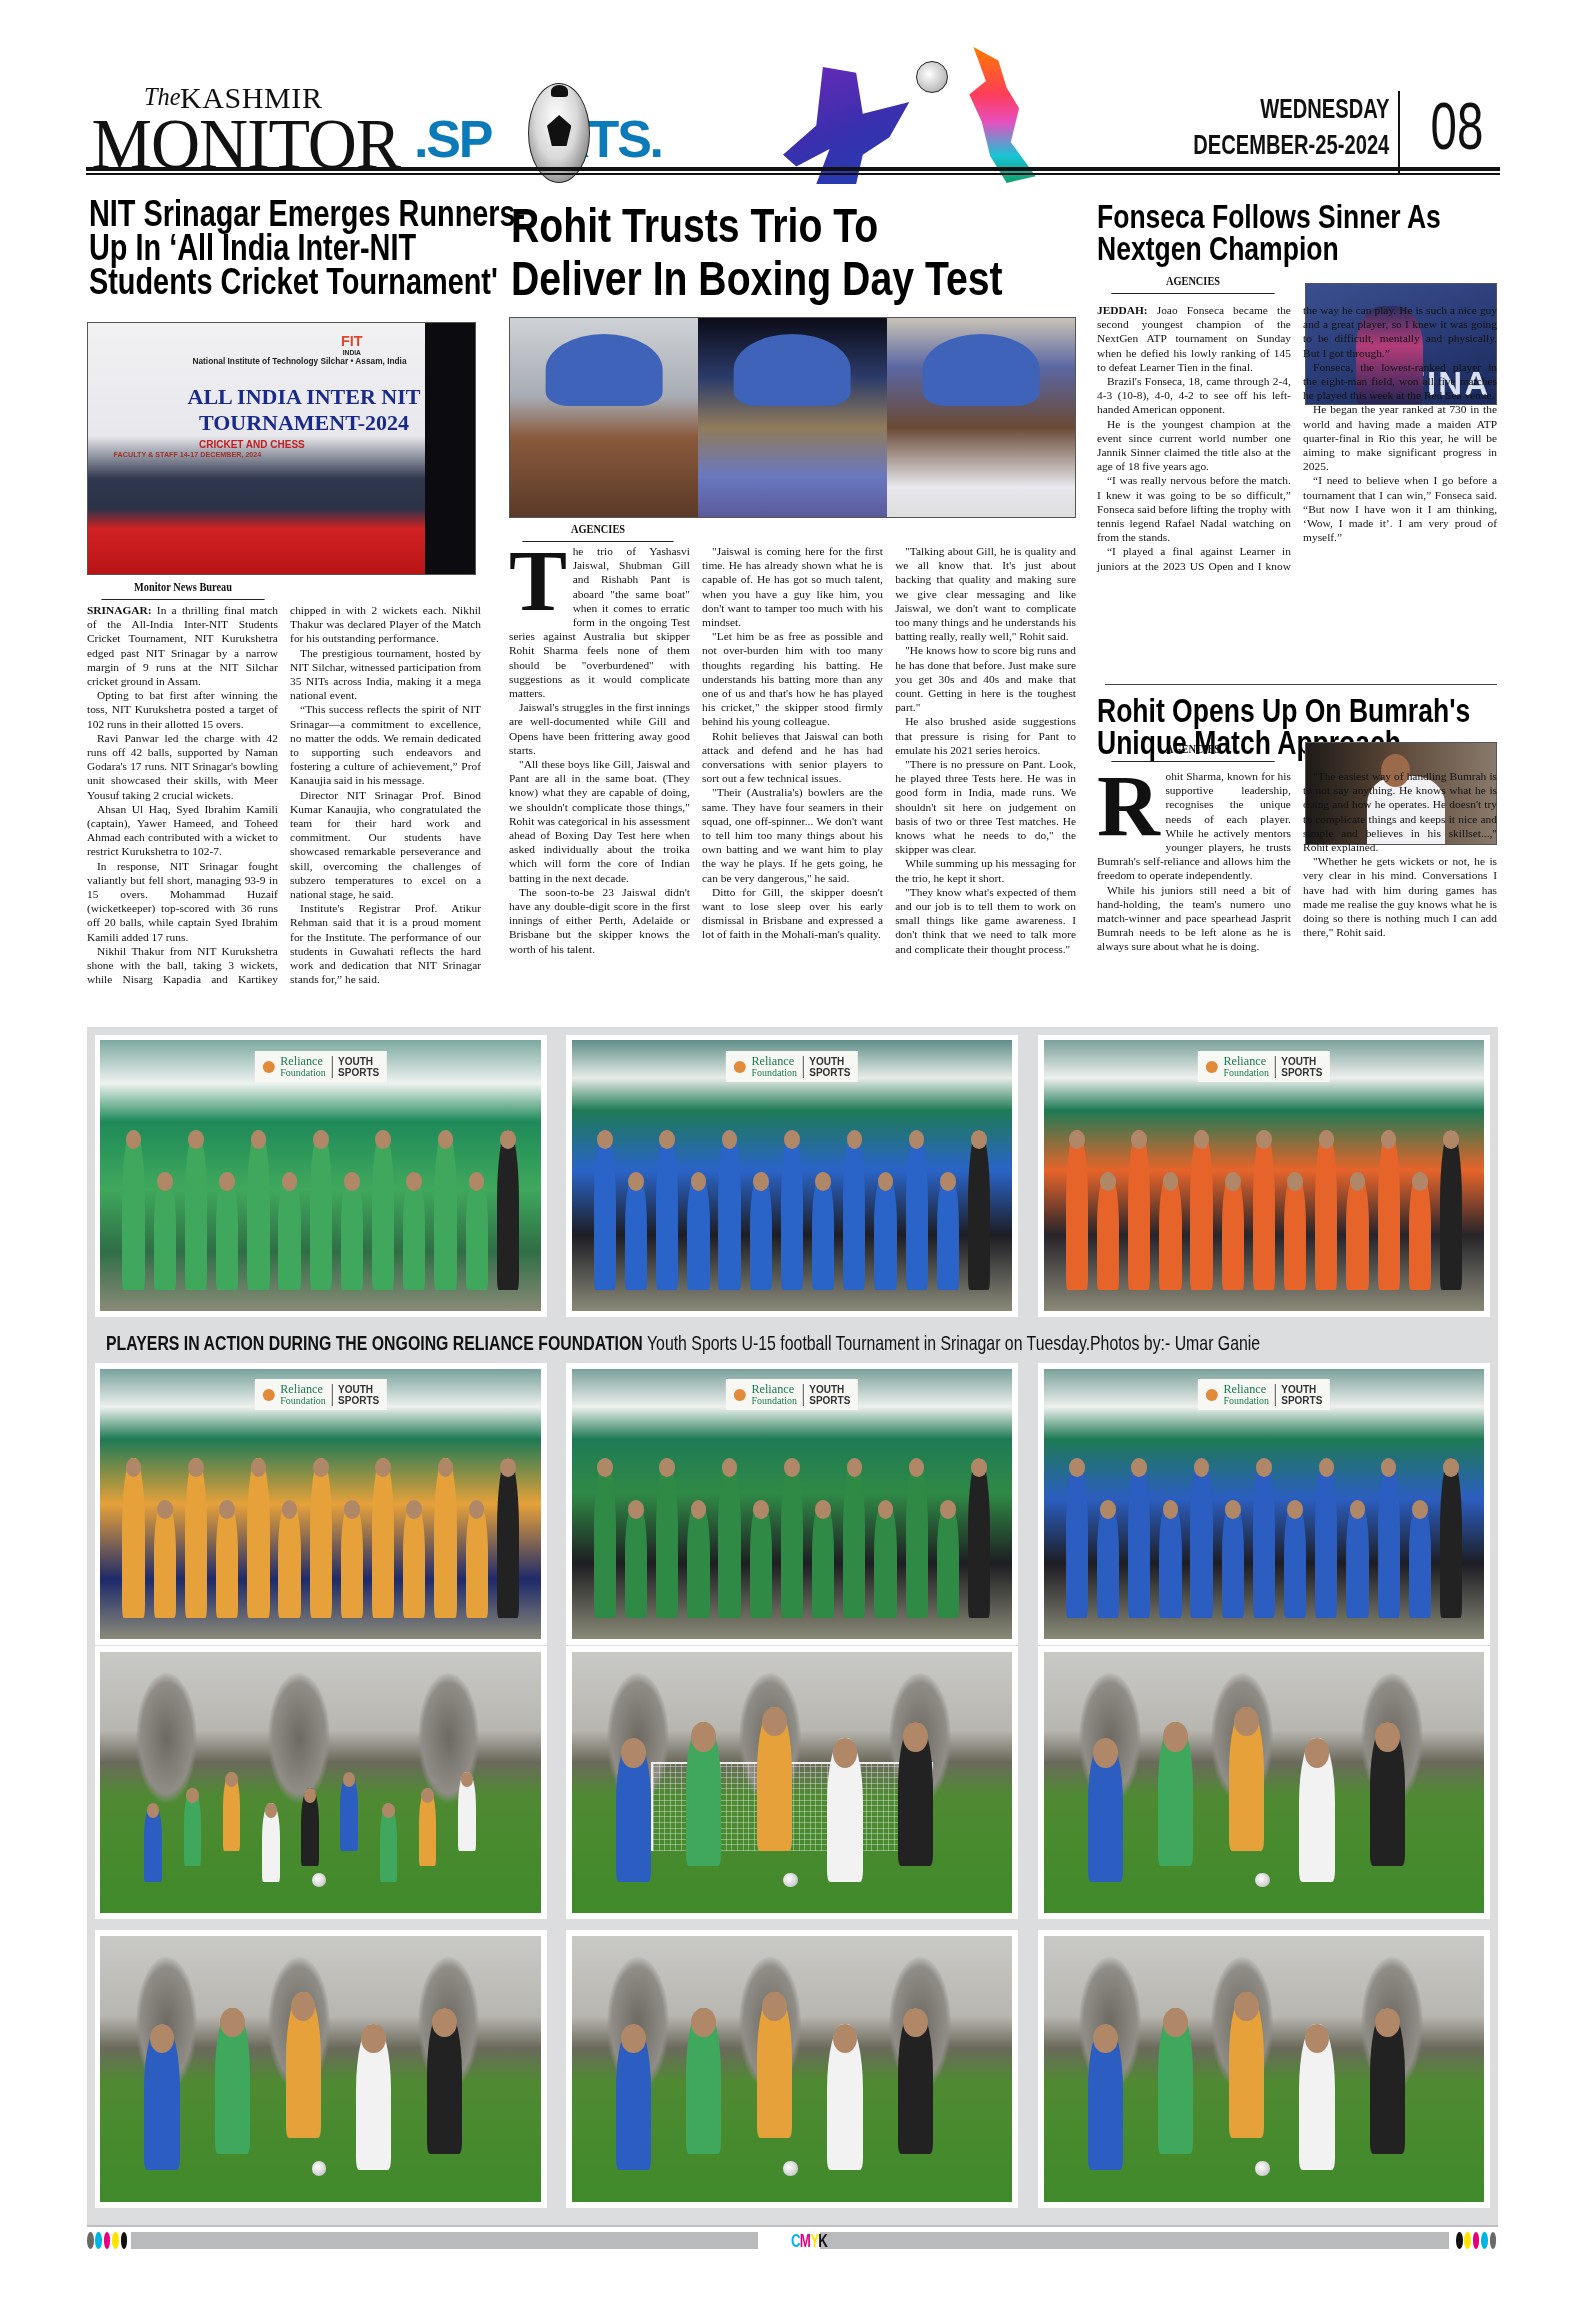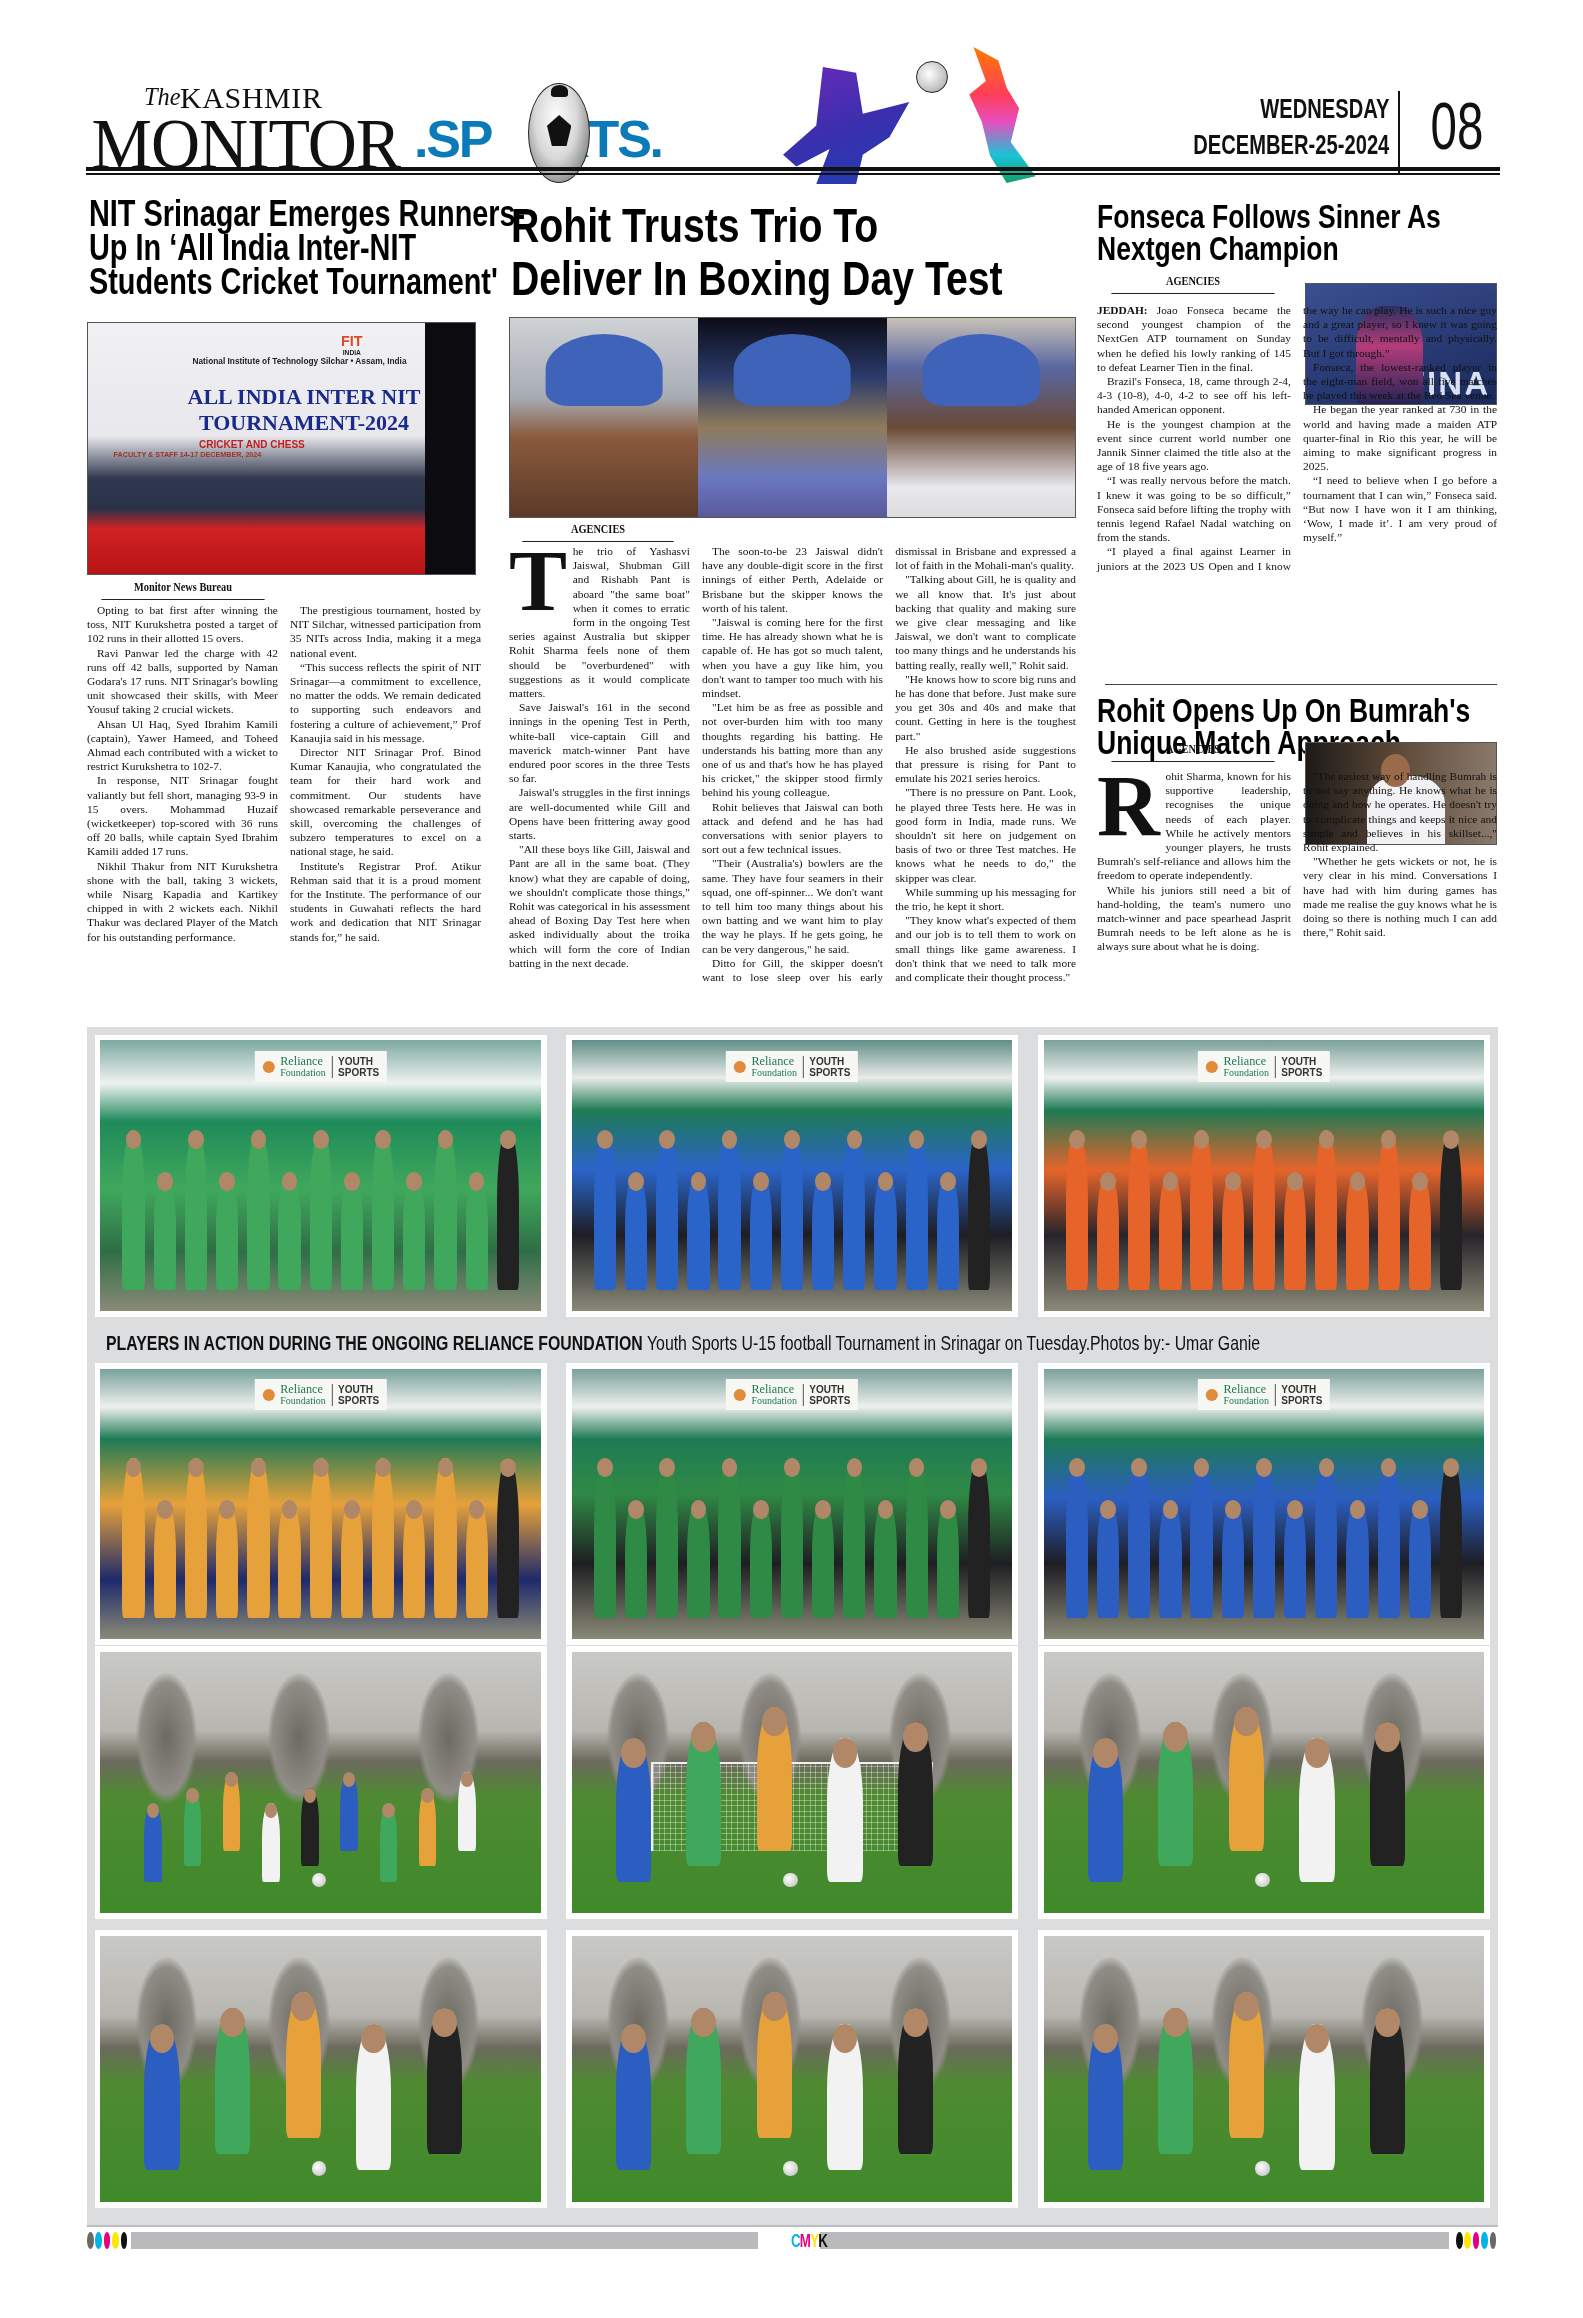--- a/index.html
+++ b/index.html
@@ -151,20 +151,21 @@
     <div class="a1-banner1">
       <div>ALL INDIA INTER NIT</div>
       <div>TOURNAMENT-2024</div>
     </div>
     <div class="a1-banner2">CRICKET AND CHESS</div>
     <div class="a1-banner3">FACULTY &amp; STAFF 14-17 DECEMBER, 2024</div>
     <div class="a1-dark"></div>
   </div>
   <div class="col byline a1-byline">Monitor News Bureau</div>
   <div class="col body twocol a1-body" id="a1body">
+      <p class="first"><b class="dateline">SRINAGAR: </b>In a thrilling final match of the All-India Inter-NIT Students Cricket Tournament, NIT Kurukshetra edged past NIT Srinagar by a narrow margin of 9 runs at the NIT Silchar cricket ground in Assam.</p>
       <p>Opting to bat first after winning the toss, NIT Kurukshetra posted a target of 102 runs in their allotted 15 overs.</p>
       <p>Ravi Panwar led the charge with 42 runs off 42 balls, supported by Naman Godara's 17 runs. NIT Srinagar's bowling unit showcased their skills, with Meer Yousuf taking 2 crucial wickets.</p>
       <p>Ahsan Ul Haq, Syed Ibrahim Kamili (captain), Yawer Hameed, and Toheed Ahmad each contributed with a wicket to restrict Kurukshetra to 102-7.</p>
       <p>In response, NIT Srinagar fought valiantly but fell short, managing 93-9 in 15 overs. Mohammad Huzaif (wicketkeeper) top-scored with 36 runs off 20 balls, while captain Syed Ibrahim Kamili added 17 runs.</p>
       <p>Nikhil Thakur from NIT Kurukshetra shone with the ball, taking 3 wickets, while Nisarg Kapadia and Kartikey chipped in with 2 wickets each. Nikhil Thakur was declared Player of the Match for his outstanding performance.</p>
       <p>The prestigious tournament, hosted by NIT Silchar, witnessed participation from 35 NITs across India, making it a mega national event.</p>
       <p>“This success reflects the spirit of NIT Srinagar—a commitment to excellence, no matter the odds. We remain dedicated to supporting such endeavors and fostering a culture of achievement,” Prof Kanaujia said in his message.</p>
       <p>Director NIT Srinagar Prof. Binod Kumar Kanaujia, who congratulated the team for their hard work and commitment. Our students have showcased remarkable perseverance and skill, overcoming the challenges of subzero temperatures to excel on a national stage, he said.</p>
       <p>Institute's Registrar Prof. Atikur Rehman said that it is a proud moment for the Institute. The performance of our students in Guwahati reflects the hard work and dedication that NIT Srinagar stands for,” he said.</p>
     </div>
@@ -182,21 +183,20 @@
     <div class="a2-p a2-p2">
         <div class="helmet"></div>
       </div>
     <div class="a2-p a2-p3">
         <div class="helmet"></div>
       </div>
   </div>
   <div class="col byline a2-byline">AGENCIES</div>
   <div class="col body threecol a2-body" id="a2body">
       <p class="first"><span class="dropcap">T</span>he trio of Yashasvi Jaiswal, Shubman Gill and Rishabh Pant is aboard "the same boat" when it comes to erratic form in the ongoing Test series against Australia but skipper Rohit Sharma feels none of them should be "overburdened" with suggestions as it would complicate matters.</p>
-      <p>Save Jaiswal's 161 in the second innings in the opening Test in Perth, white-ball vice-captain Gill and maverick match-winner Pant have endured poor scores in the three Tests so far.</p>
       <p>Jaiswal's struggles in the first innings are well-documented while Gill and Opens have been frittering away good starts.</p>
       <p>"All these boys like Gill, Jaiswal and Pant are all in the same boat. (They know) what they are capable of doing, we shouldn't complicate those things," Rohit was categorical in his assessment ahead of Boxing Day Test here when asked individually about the troika which will form the core of Indian batting in the next decade.</p>
       <p>The soon-to-be 23 Jaiswal didn't have any double-digit score in the first innings of either Perth, Adelaide or Brisbane but the skipper knows the worth of his talent.</p>
       <p>"Jaiswal is coming here for the first time. He has already shown what he is capable of. He has got so much talent, when you have a guy like him, you don't want to tamper too much with his mindset.</p>
       <p>"Let him be as free as possible and not over-burden him with too many thoughts regarding his batting. He understands his batting more than any one of us and that's how he has played his cricket," the skipper stood firmly behind his young colleague.</p>
       <p>Rohit believes that Jaiswal can both attack and defend and he has had conversations with senior players to sort out a few technical issues.</p>
       <p>"Their (Australia's) bowlers are the same. They have four seamers in their squad, one off-spinner... We don't want to tell him too many things about his own batting and we want him to play the way he plays. If he gets going, he can be very dangerous," he said.</p>
       <p>Ditto for Gill, the skipper doesn't want to lose sleep over his early dismissal in Brisbane and expressed a lot of faith in the Mohali-man's quality.</p>
       <p>"Talking about Gill, he is quality and we all know that. It's just about backing that quality and making sure we give clear messaging and like Jaiswal, we don't want to complicate too many things and he understands his batting really, really well," Rohit said.</p>
       <p>"He knows how to score big runs and he has done that before. Just make sure you get 30s and 40s and make that count. Getting in here is the toughest part."</p>

